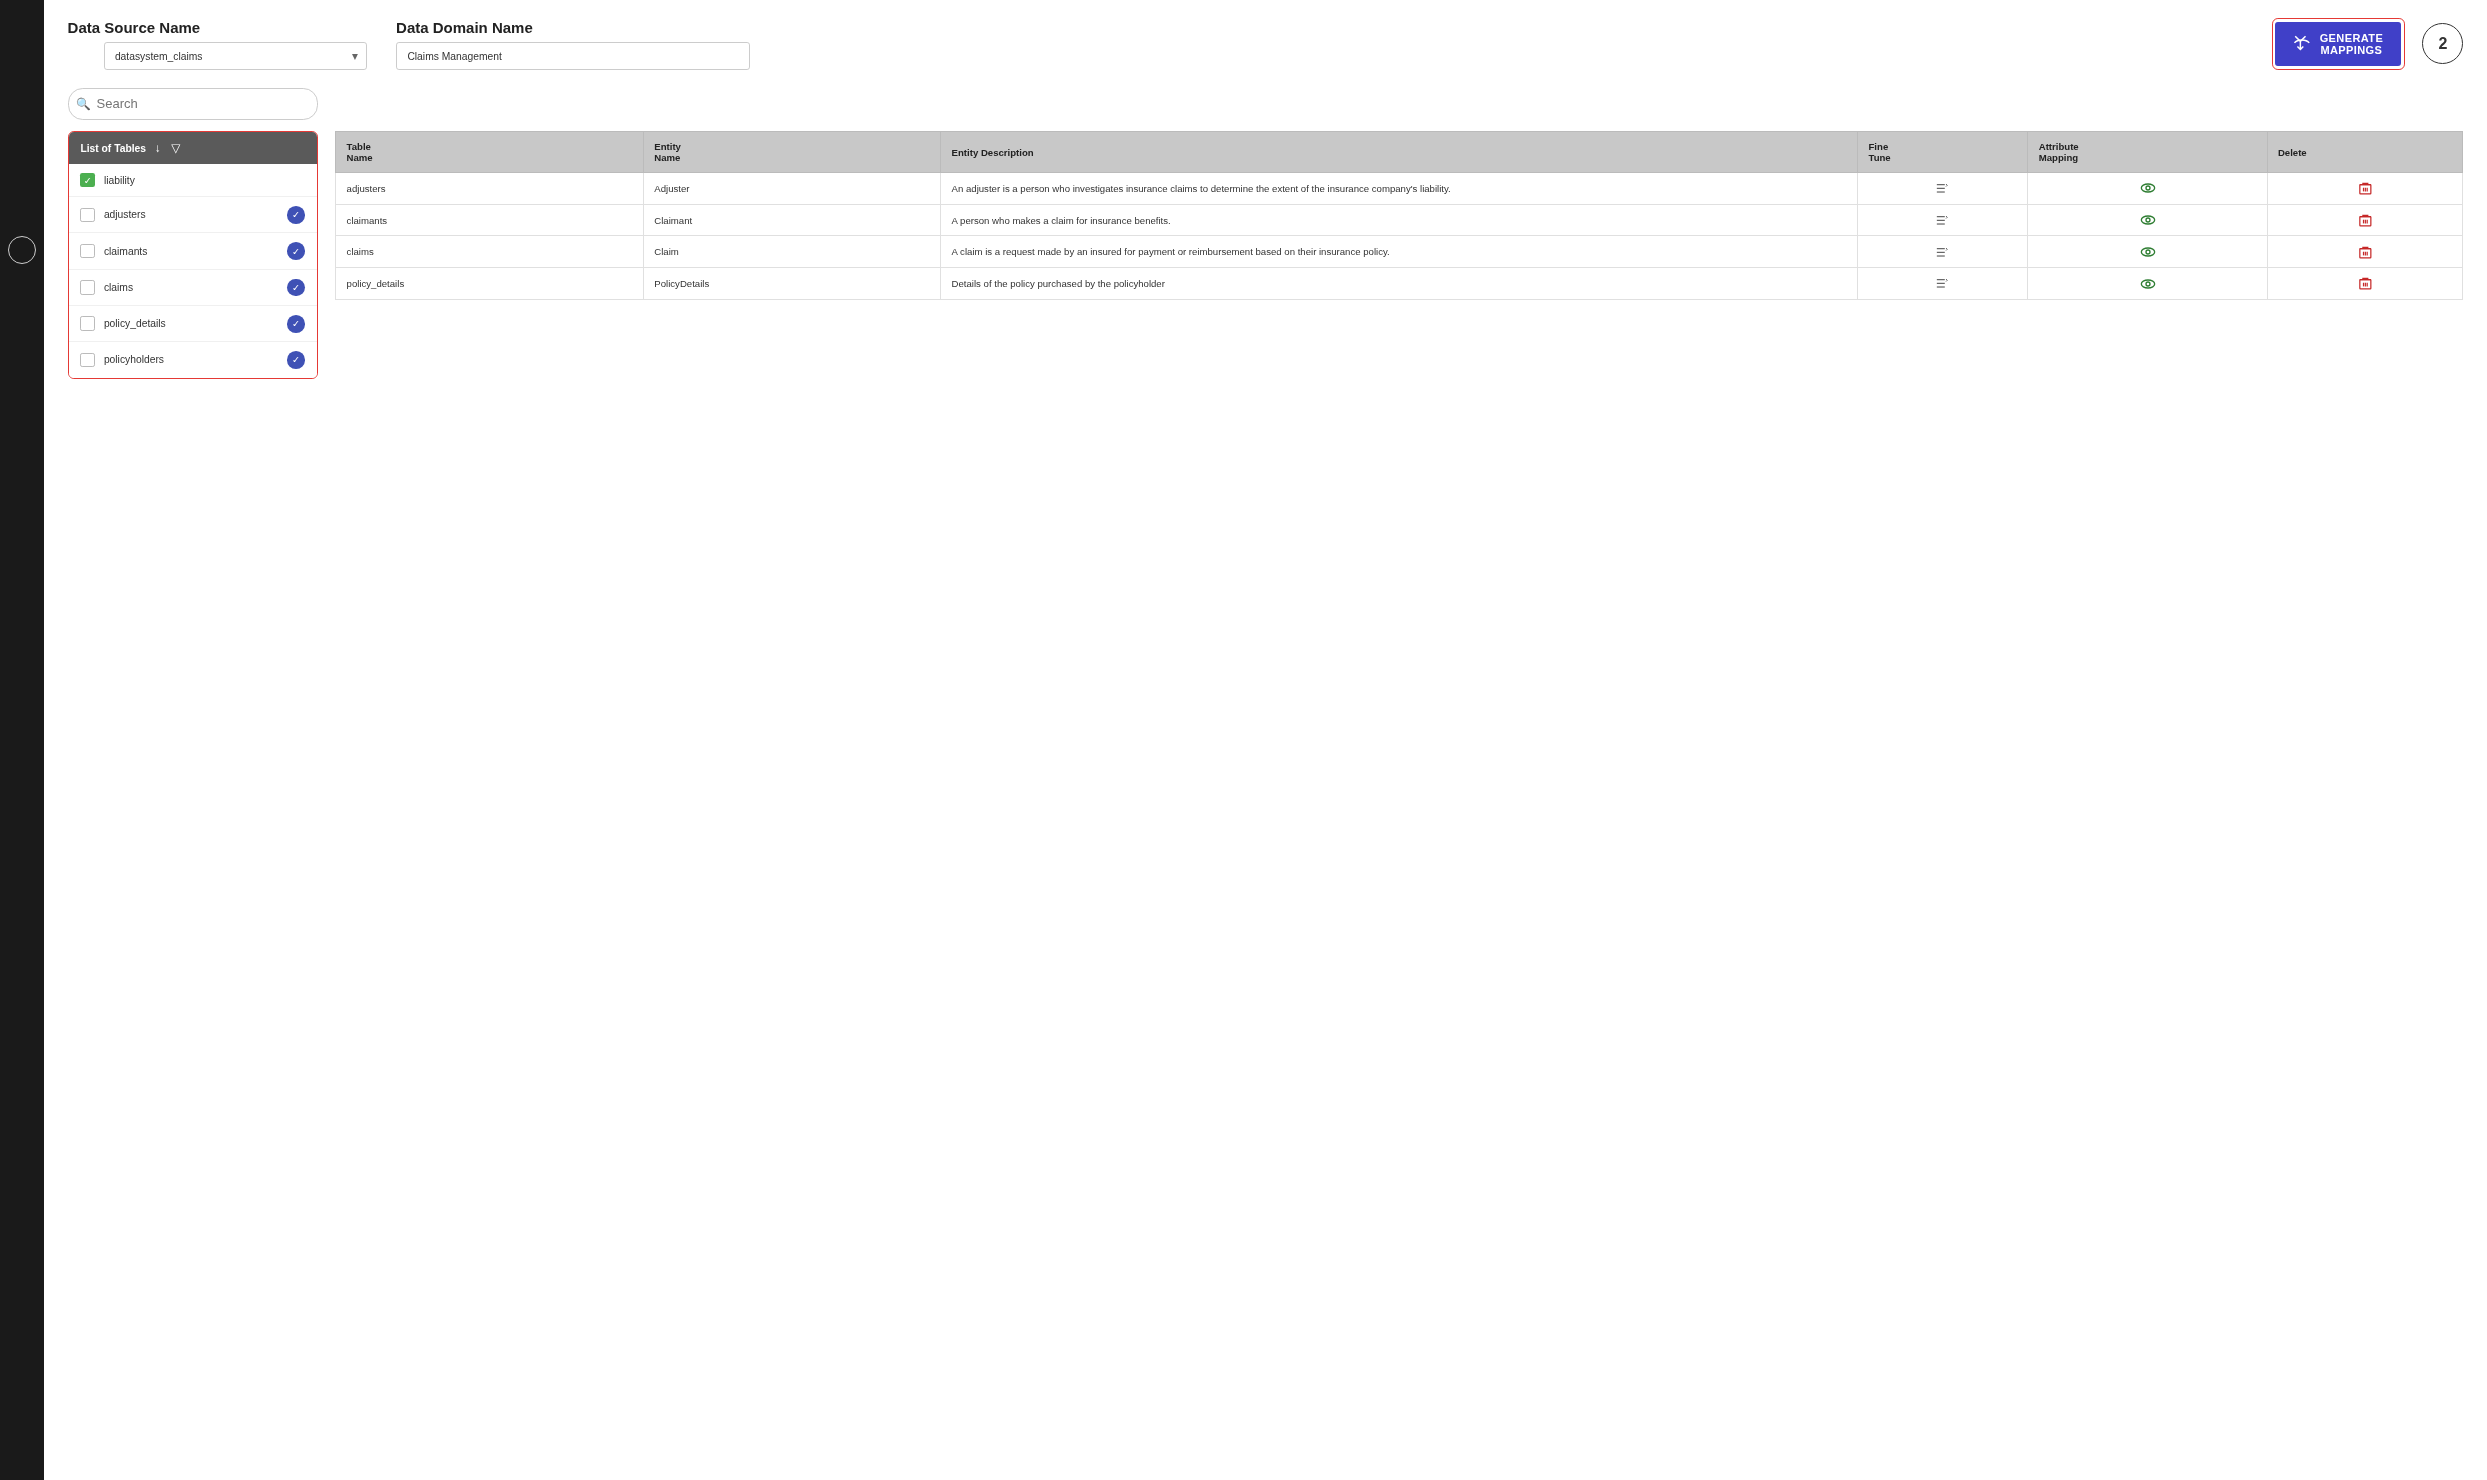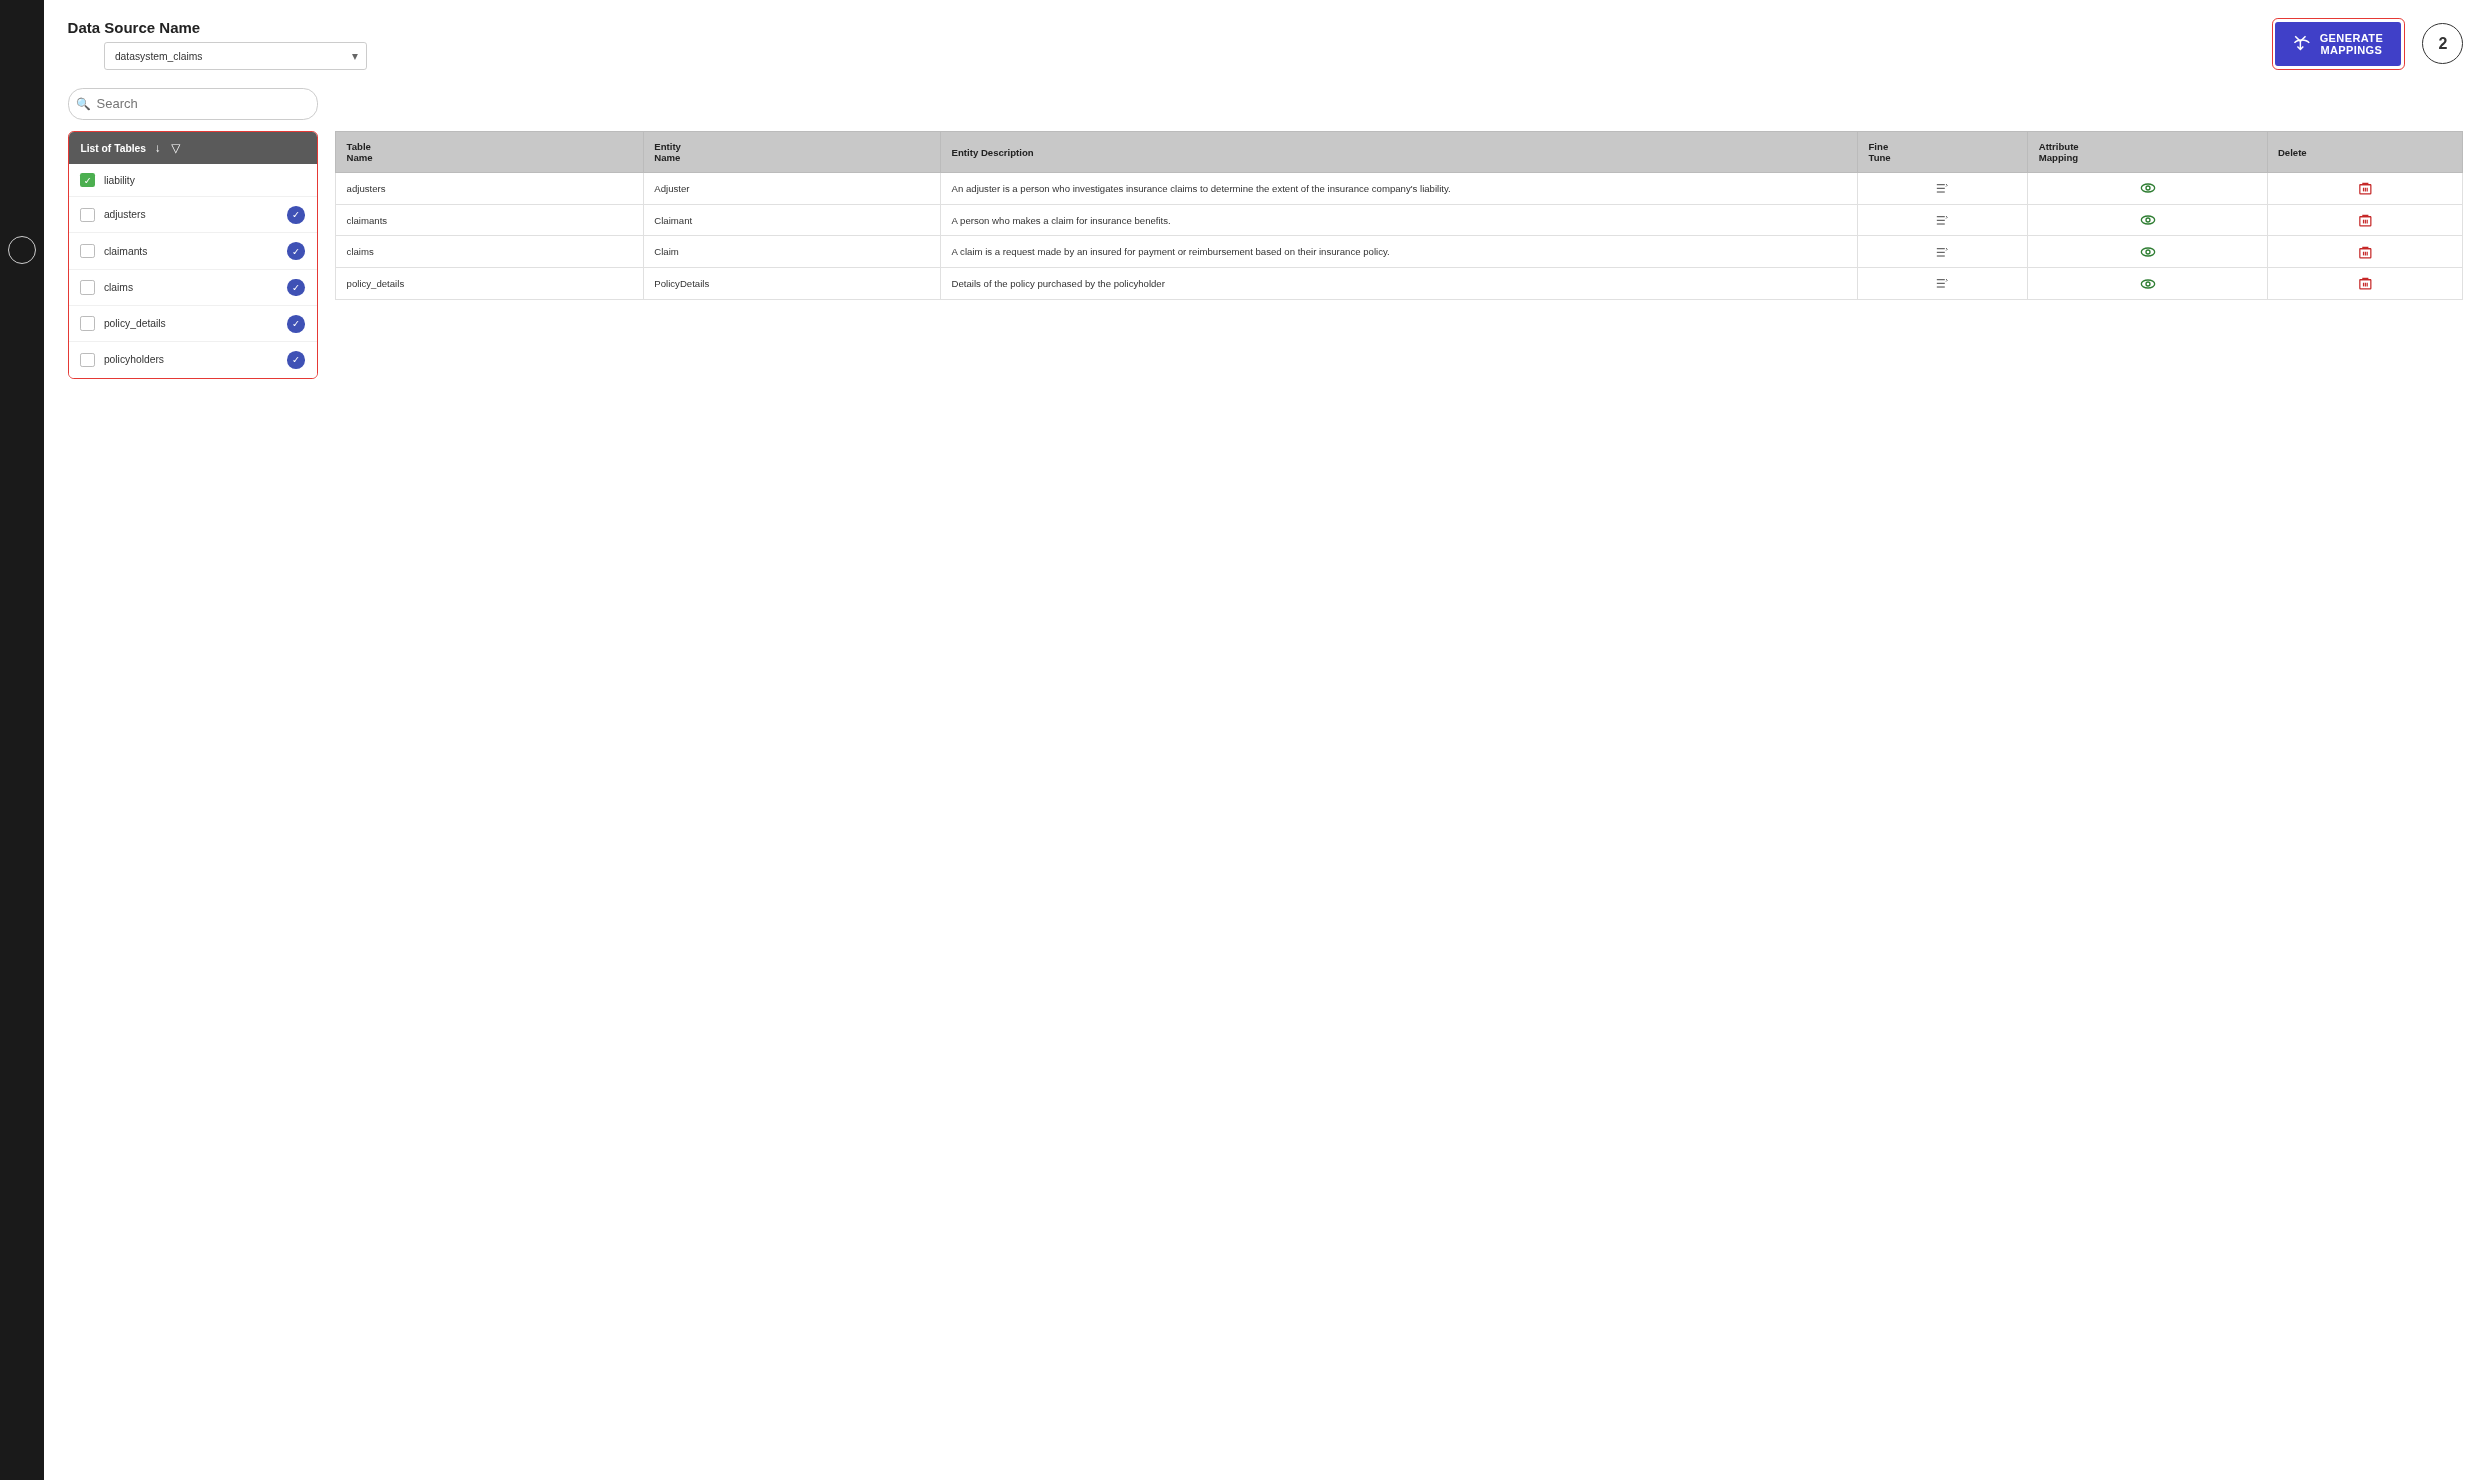--- a/index.html
+++ b/index.html
@@ -339,20 +339,24 @@
       <div class="form-group">
         <label>Data Source Name</label>
         <div class="select-wrapper">
           <select>
             <option>datasystem_claims</option>
           </select>
           <span class="select-arrow">▾</span>
         </div>
       </div>
 
+      <div class="form-group">
+        <label>Data Domain Name</label>
+        <input class="domain-input" type="text" value="Claims Management" style="">
+      </div>
 
       <div class="generate-area">
         <div class="red-outline">
           <button class="generate-btn">
             <span class="btn-icon">
               <svg width="17.7" height="17.7" viewBox="0 0 24 24" fill="none" stroke="#fff" stroke-width="2">
                 <path d="M3 3l7 7m0 0l7-7M10 10v11m4-4l-4 4-4-4"></path>
                 <path d="M2 12c0 0 3-4 10-4s10 4 10 4"></path>
               </svg>
             </span>

